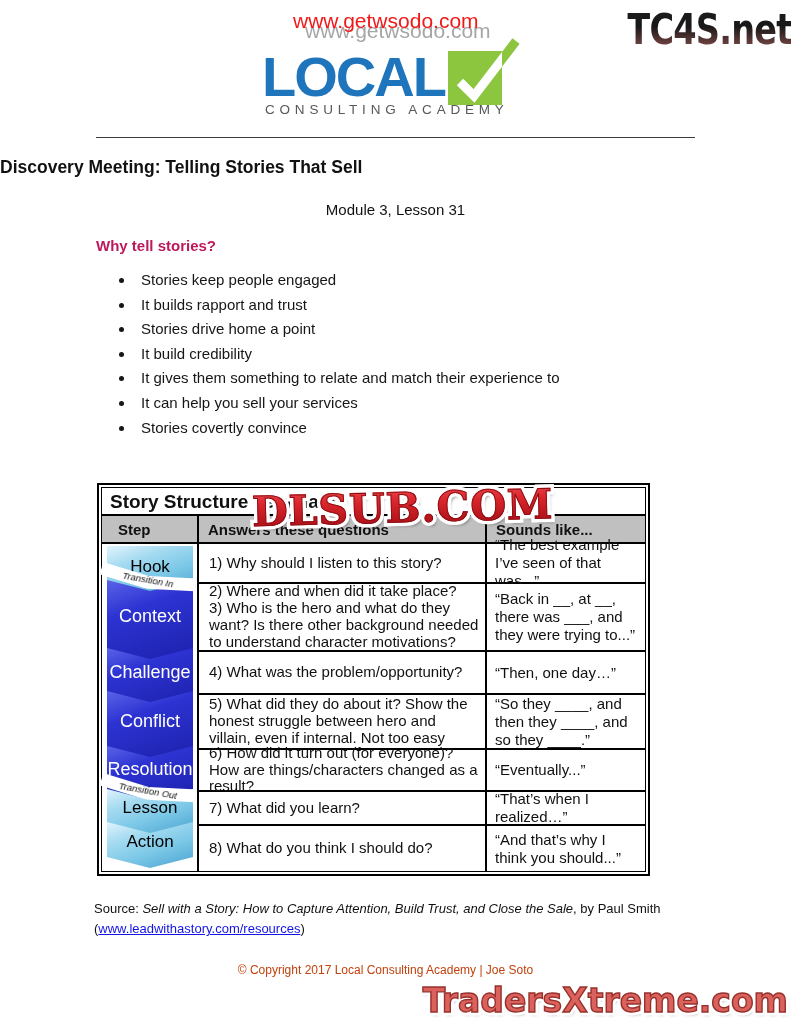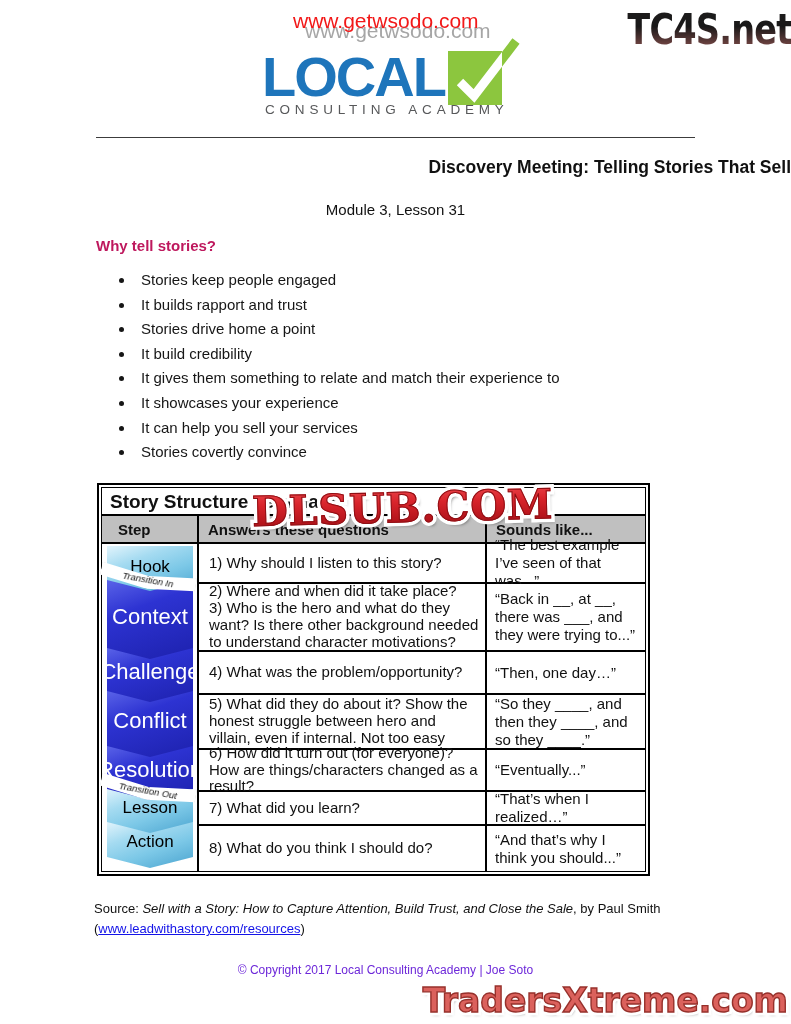--- a/index.html
+++ b/index.html
@@ -45,21 +45,21 @@
     font-size: 13.5px; letter-spacing: 4.8px; color: #57585a; white-space: nowrap;
   }
   .header-rule {
     position: absolute; left: 96px; top: 137px; width: 599px; height: 1px;
     background: #3c3c3c;
   }
 
   
   .doc-title {
     position: absolute; left: 0; top: 157px; width: 791px;
-    text-align: right; font-size: 17.5px; font-weight: bold; color: #111;
+    text-align: left; font-size: 17.5px; font-weight: bold; color: #111;
   }
   .doc-subtitle {
     position: absolute; left: 0; top: 201px; width: 791px;
     text-align: center; font-size: 15px; color: #111;
   }
   .doc-heading {
     position: absolute; left: 96px; top: 237px;
     font-size: 15px; font-weight: bold; color: #be185d;
   }
   .bullets {
@@ -121,21 +121,21 @@
     z-index: 2;
   }
   .chev-mid { clip-path: polygon(0 0, 50% 11px, 100% 0, 100% calc(100% - 11px), 50% 100%, 0 calc(100% - 11px)); }
   .chev-flat { clip-path: polygon(0 0, 100% 0, 100% calc(100% - 11px), 50% 100%, 0 calc(100% - 11px)); }
   .chev-light {
     background: linear-gradient(160deg, #e2f4fc 0%, #a5dbf1 30%, #7cc8e7 60%, #49a3cf 100%);
     color: #000; font-size: 17px;
   }
   .chev-dark {
     background: linear-gradient(160deg, #5a63e8 0%, #2d33d2 35%, #1d21ad 100%);
-    color: #fff; font-size: 22px;
+    color: #fff; font-size: 18px;
   }
   .chev span { padding-bottom: 7px; }
   .ribbon {
     position: absolute; left: -2px; width: 96px; height: 19px; z-index: 4;
     background: #fff;
     clip-path: polygon(0 0, 50% 6px, 100% 0, 100% calc(100% - 6px), 50% 100%, 0 calc(100% - 6px));
     filter: drop-shadow(0 0 1px #000);
     transform: rotate(10deg);
     display: flex; align-items: center; justify-content: center;
     font-size: 9.5px; font-style: italic; color: #111;
@@ -162,21 +162,21 @@
 
   
   .source {
     position: absolute; left: 94px; top: 899px; width: 620px;
     font-size: 13px; color: #111; line-height: 20px;
   }
   .source .book { font-style: italic; }
   .source a { color: #1414e8; text-decoration: underline; }
   .copyright {
     position: absolute; left: 0; top: 963px; width: 771px;
-    text-align: center; font-size: 12px; color: #6d28d9;
+    text-align: center; font-size: 12px; color: #c2410c;
   }
   .wm-traders {
     position: absolute; right: 3px; top: 981px; z-index: 10;
     font-family: "DejaVu Sans", sans-serif; font-weight: bold;
     font-size: 33px; white-space: nowrap;
   }
   .wm-traders .stroke-layer { -webkit-text-stroke: 7px #fff; text-shadow: 2px 3px 3px rgba(70,70,70,0.5); }
   .wm-traders .fill-layer {
     position: relative; color: #db615c;
     -webkit-text-stroke: 1.4px #96302b;
@@ -208,21 +208,20 @@
   <div class="doc-title">Discovery Meeting: Telling Stories That Sell</div>
   <div class="doc-subtitle">Module 3, Lesson 31</div>
   <div class="doc-heading">Why tell stories?</div>
 
   <ul class="bullets">
     <li>Stories keep people engaged</li>
     <li>It builds rapport and trust</li>
     <li>Stories drive home a point</li>
     <li>It build credibility</li>
     <li>It gives them something to relate and match their experience to</li>
-    <li>It showcases your experience</li>
     <li>It can help you sell your services</li>
     <li>Stories covertly convince</li>
   </ul>
 
   <div class="tbl-outer">
     <div class="tbl-inner">
       <div class="tbl-title">Story Structure Template</div>
       <div class="tbl-grid">
         <div class="cell th step-h">Step</div>
         <div class="cell th">Answers these questions</div>

